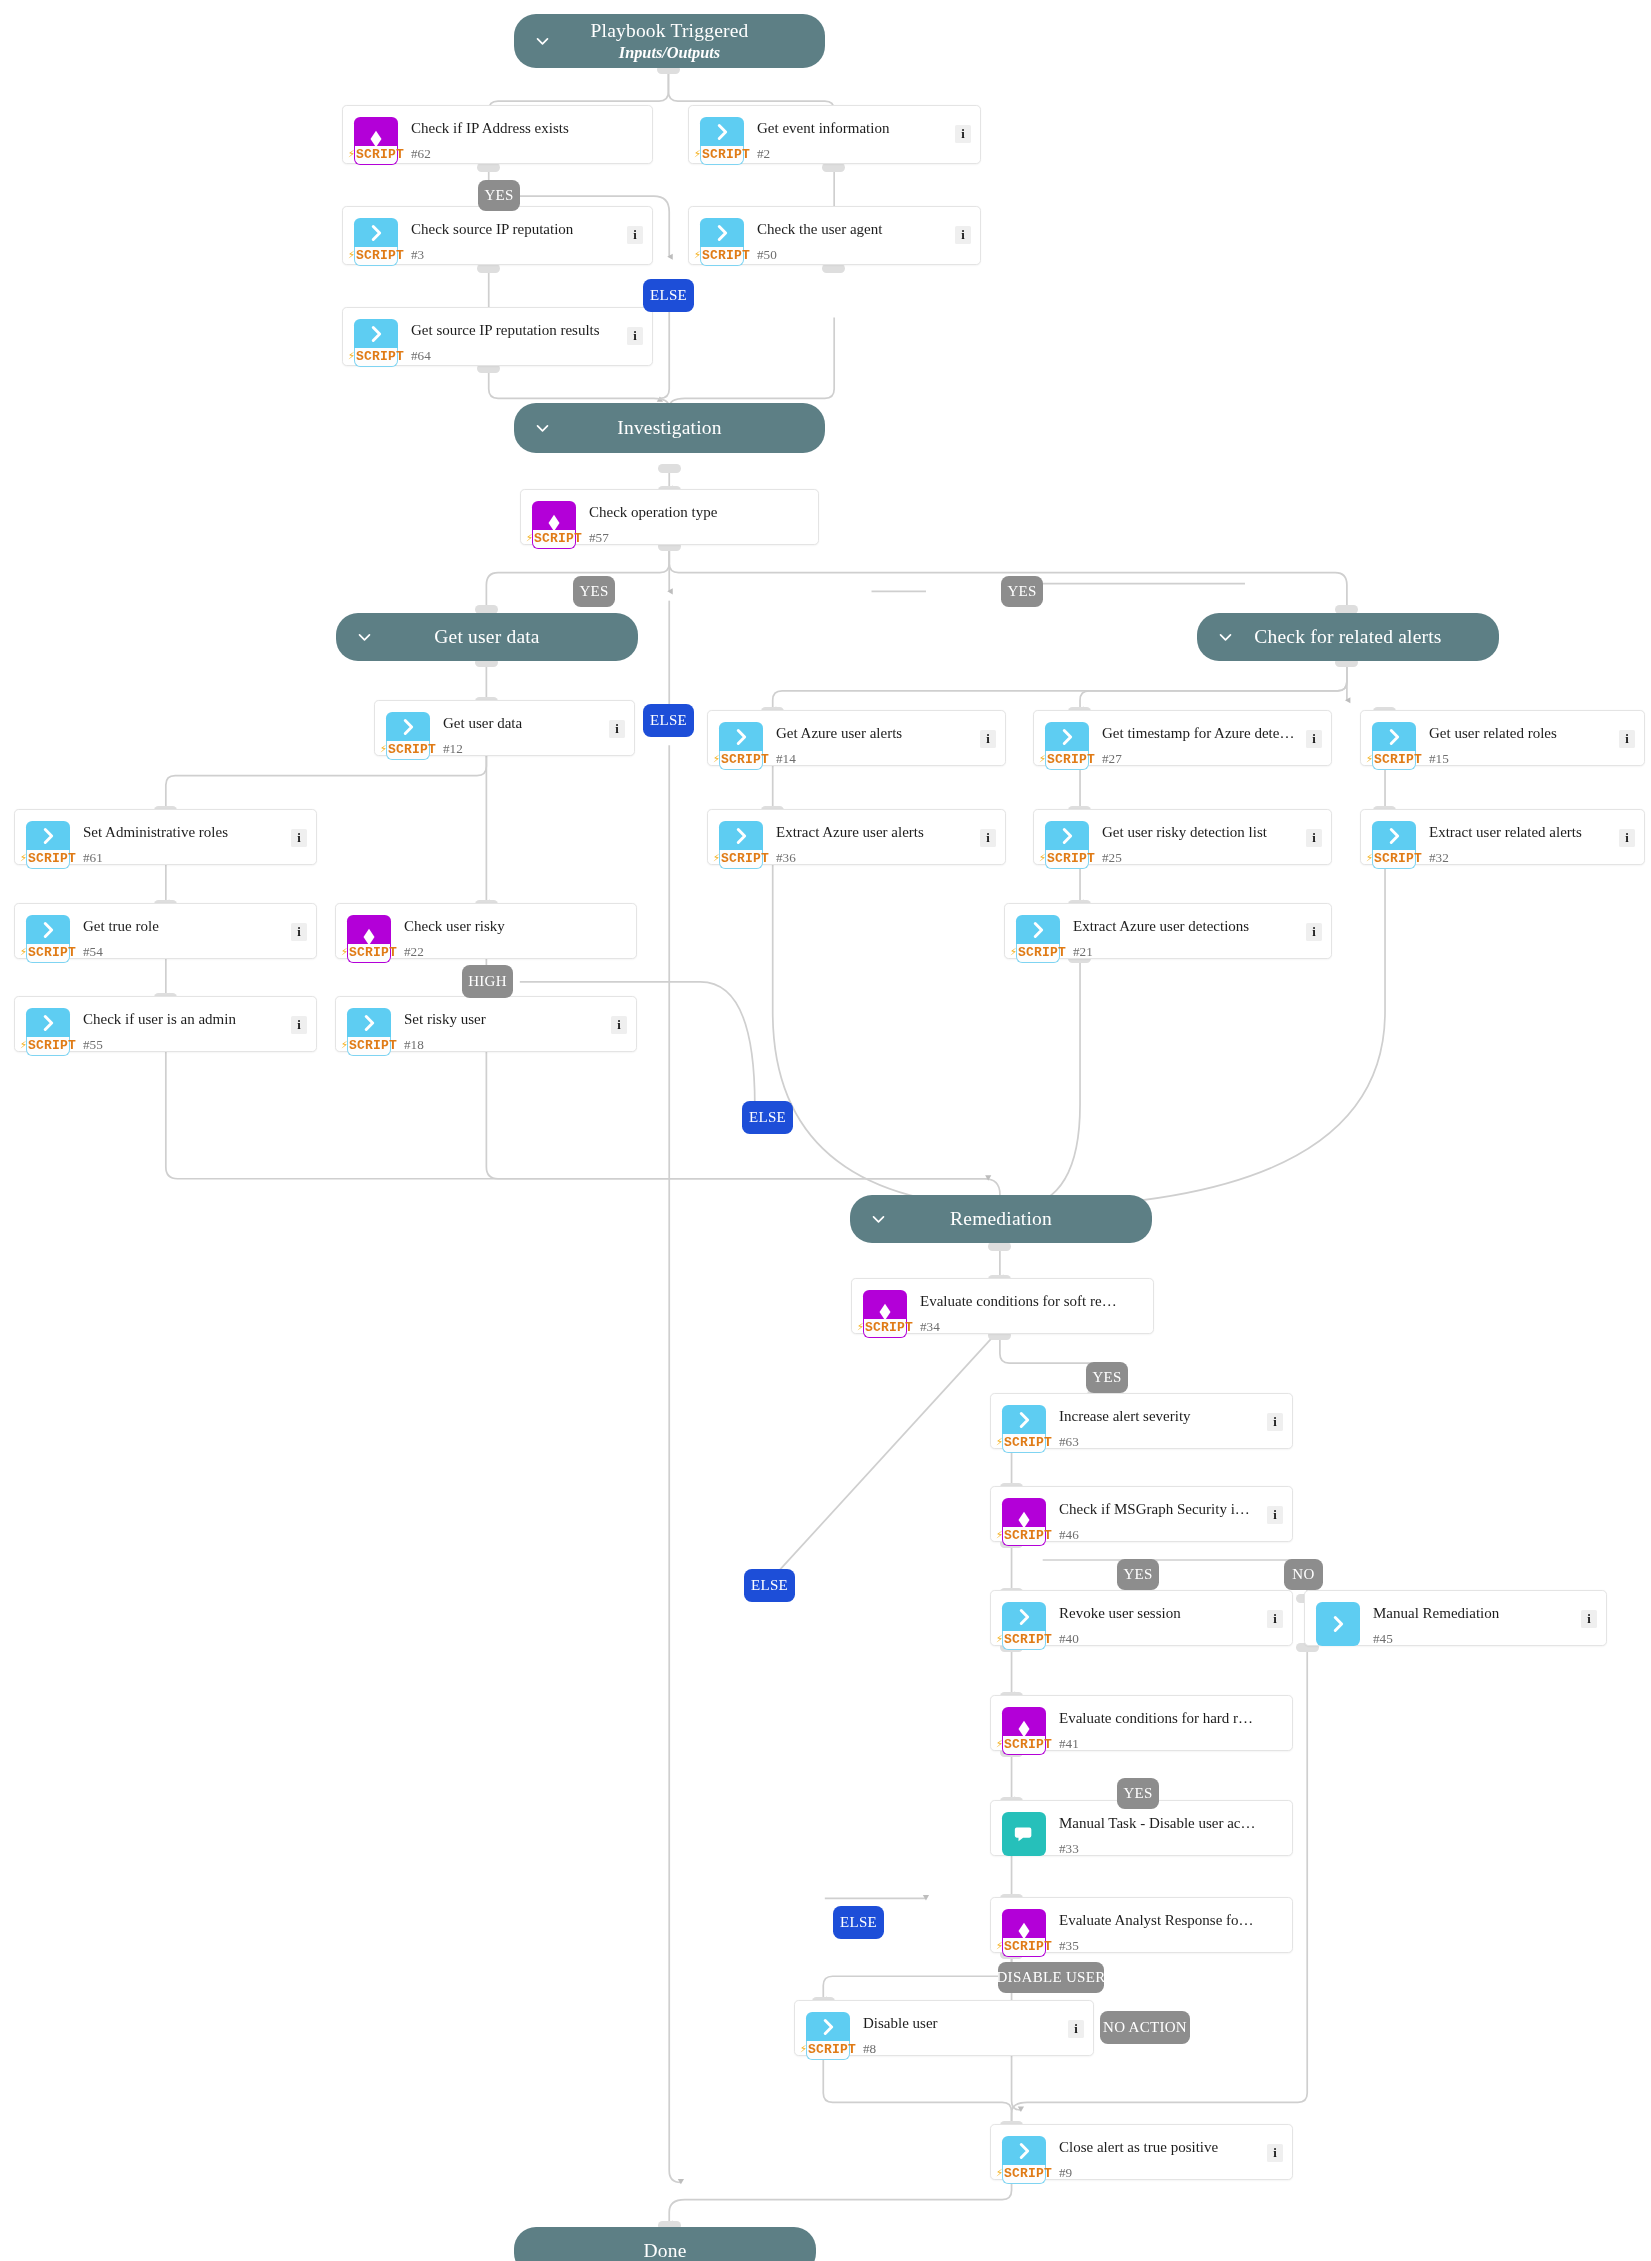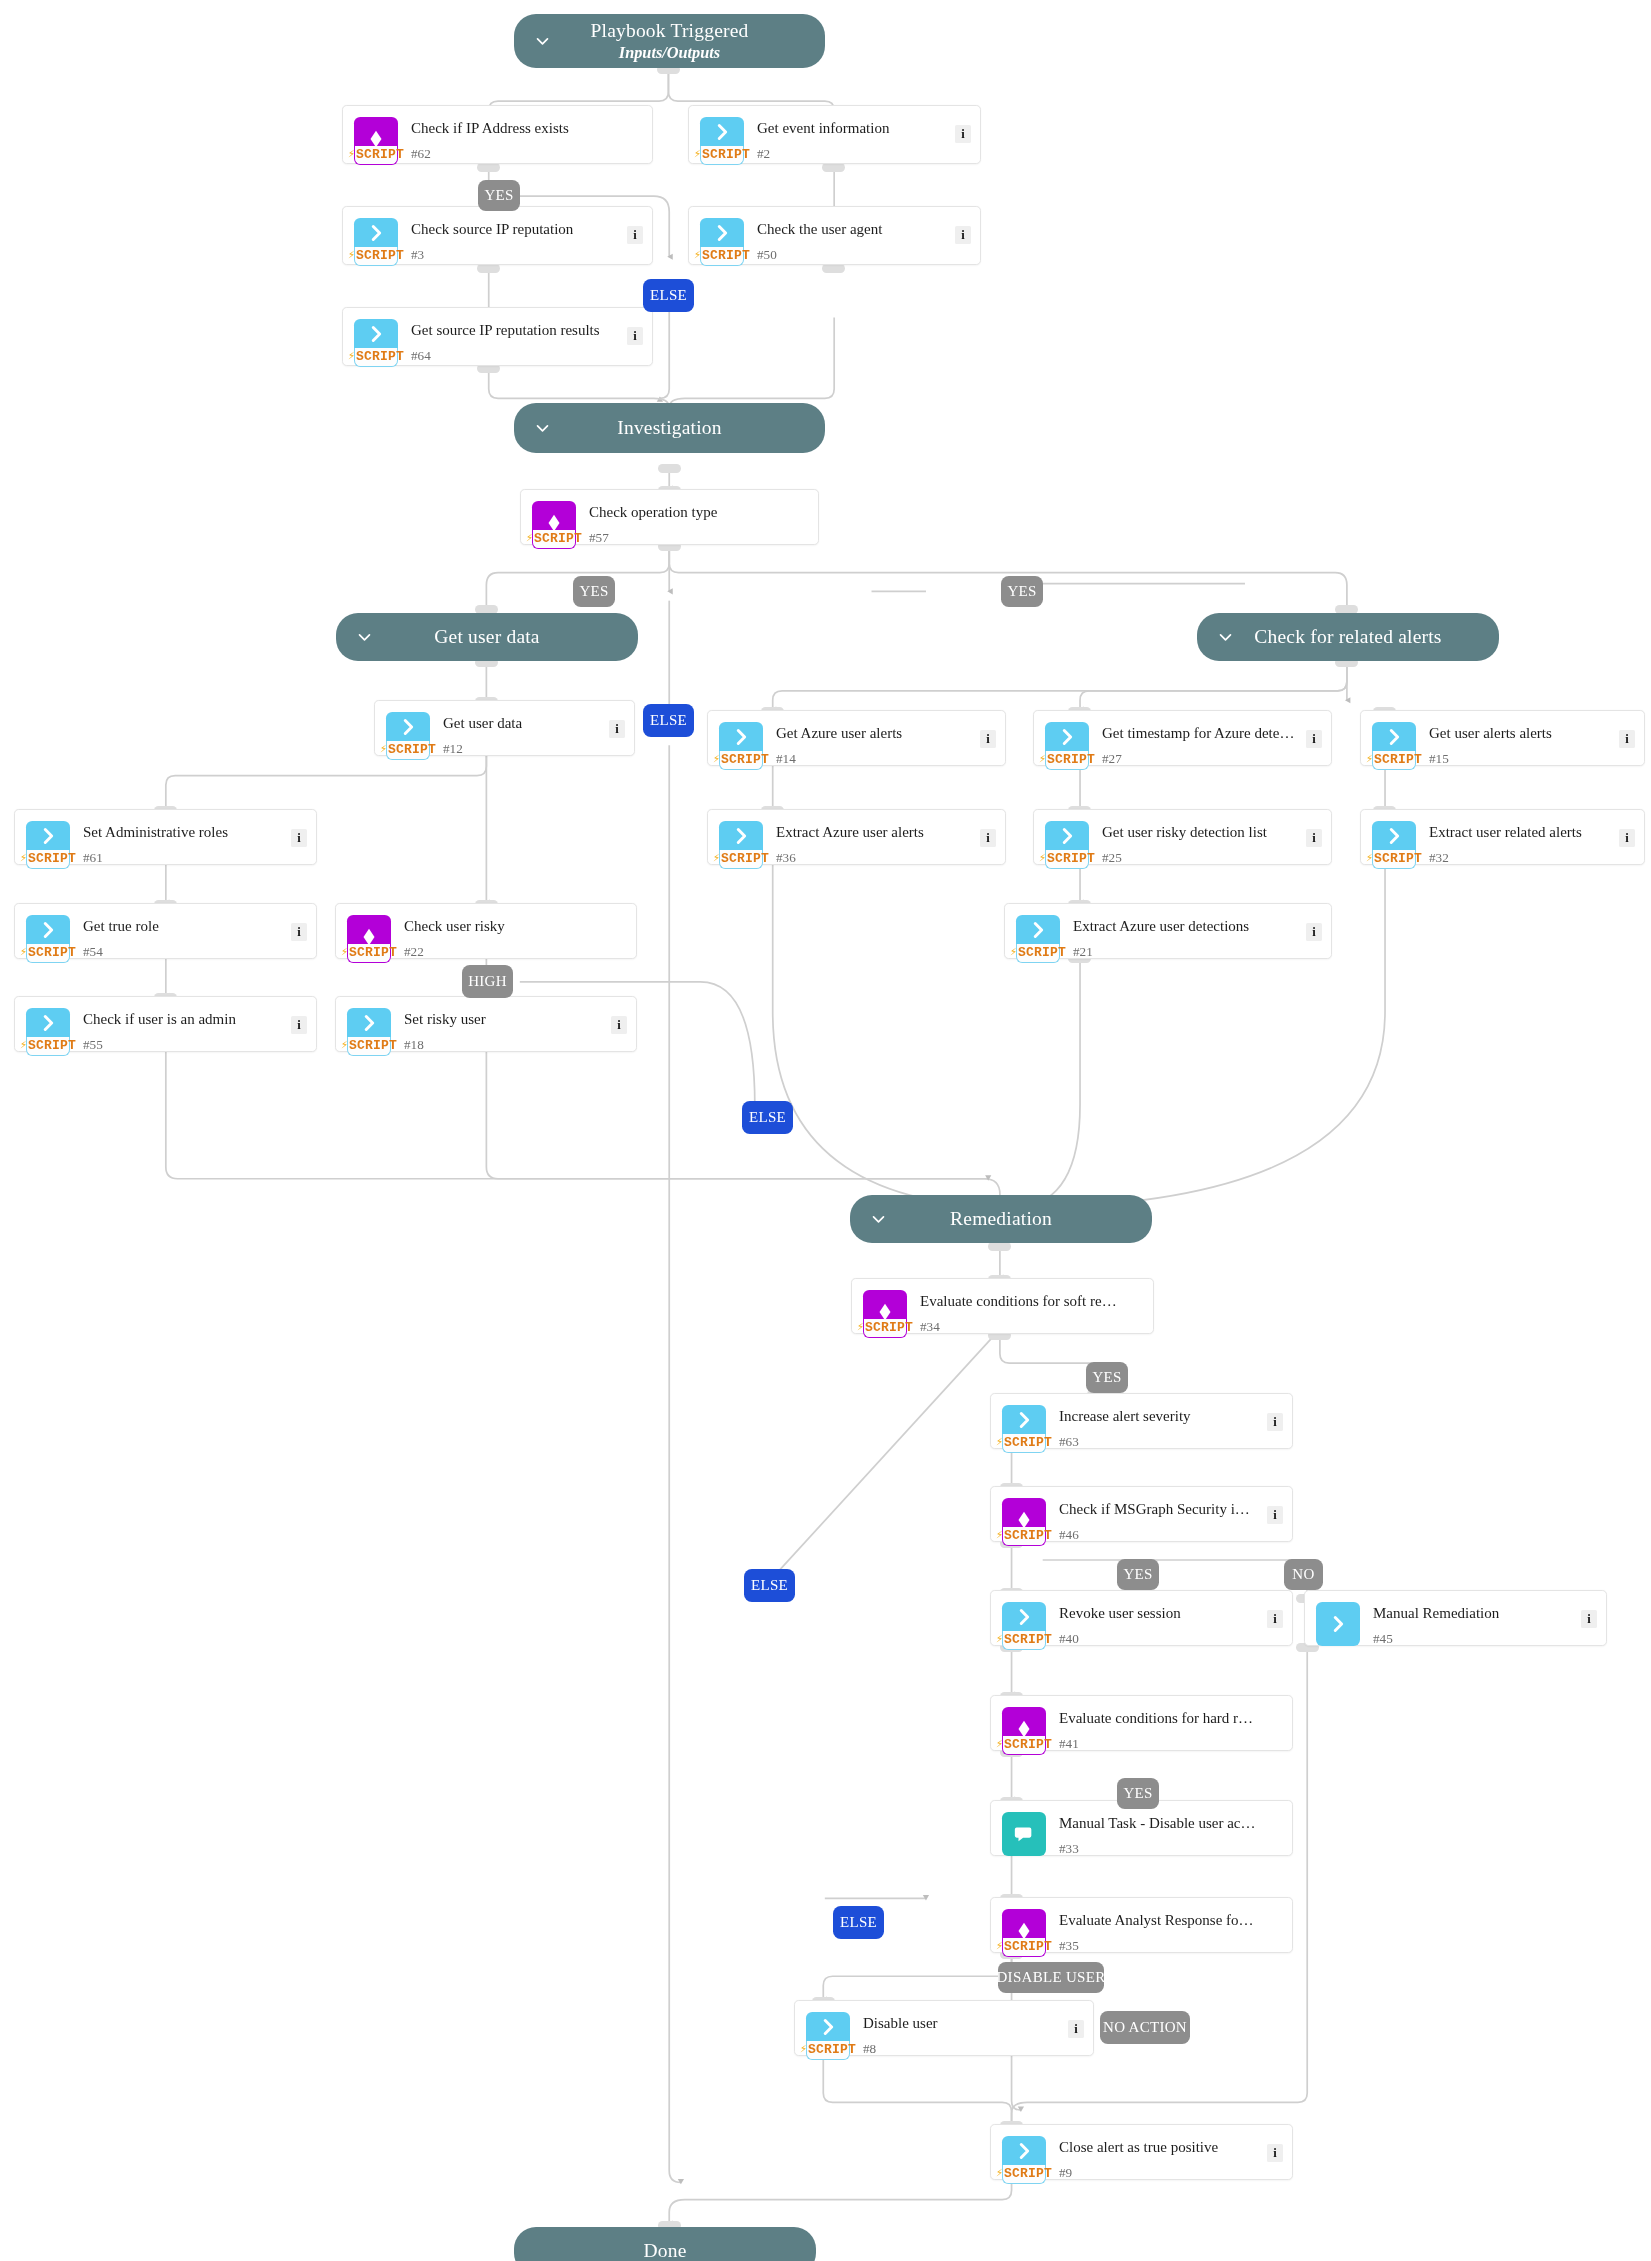--- a/index.html
+++ b/index.html
@@ -456,21 +456,21 @@
   <div class="card script" style="left:1360px;top:710px;width:285px;height:56px;">
     <span class="icon" style="background:#5ecdf2;">
       <svg viewBox="0 0 24 24">
           <path d="M9 5 L16 12 L9 19" fill="none" stroke="#ffffff" stroke-width="3.2" stroke-linecap="round" stroke-linejoin="round"></path>
         </svg>
     </span>
     <span class="script-badge">
       <span class="bolt">⚡</span>
       <span class="stxt">SCRIPT</span>
     </span>
-    <span class="ctitle">Get user alerts alerts</span>
+    <span class="ctitle">Get user related roles</span>
     <span class="cid">#15</span>
     <span class="info">i</span>
   </div>
 
   <div class="card script" style="left:14px;top:809px;width:303px;height:56px;">
     <span class="icon" style="background:#5ecdf2;">
       <svg viewBox="0 0 24 24">
           <path d="M9 5 L16 12 L9 19" fill="none" stroke="#ffffff" stroke-width="3.2" stroke-linecap="round" stroke-linejoin="round"></path>
         </svg>
     </span>

